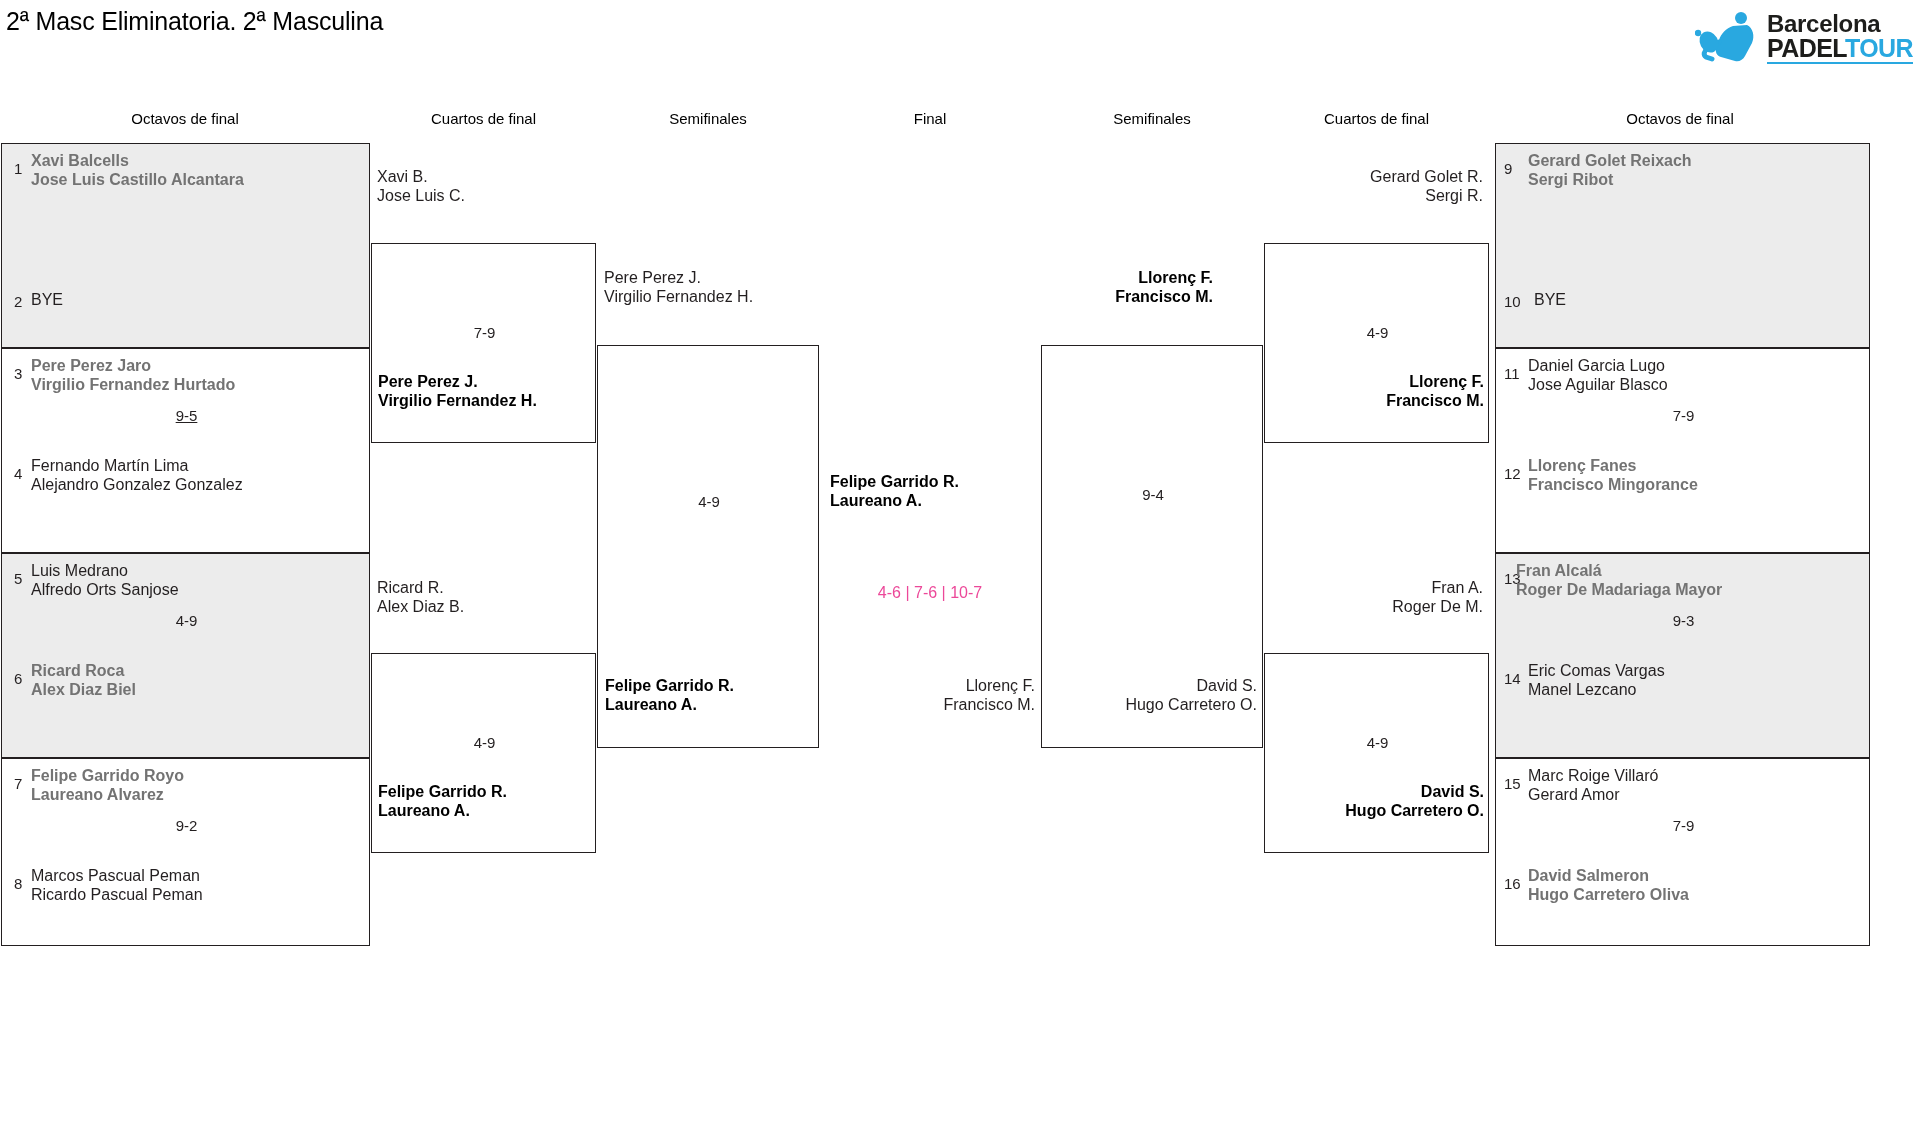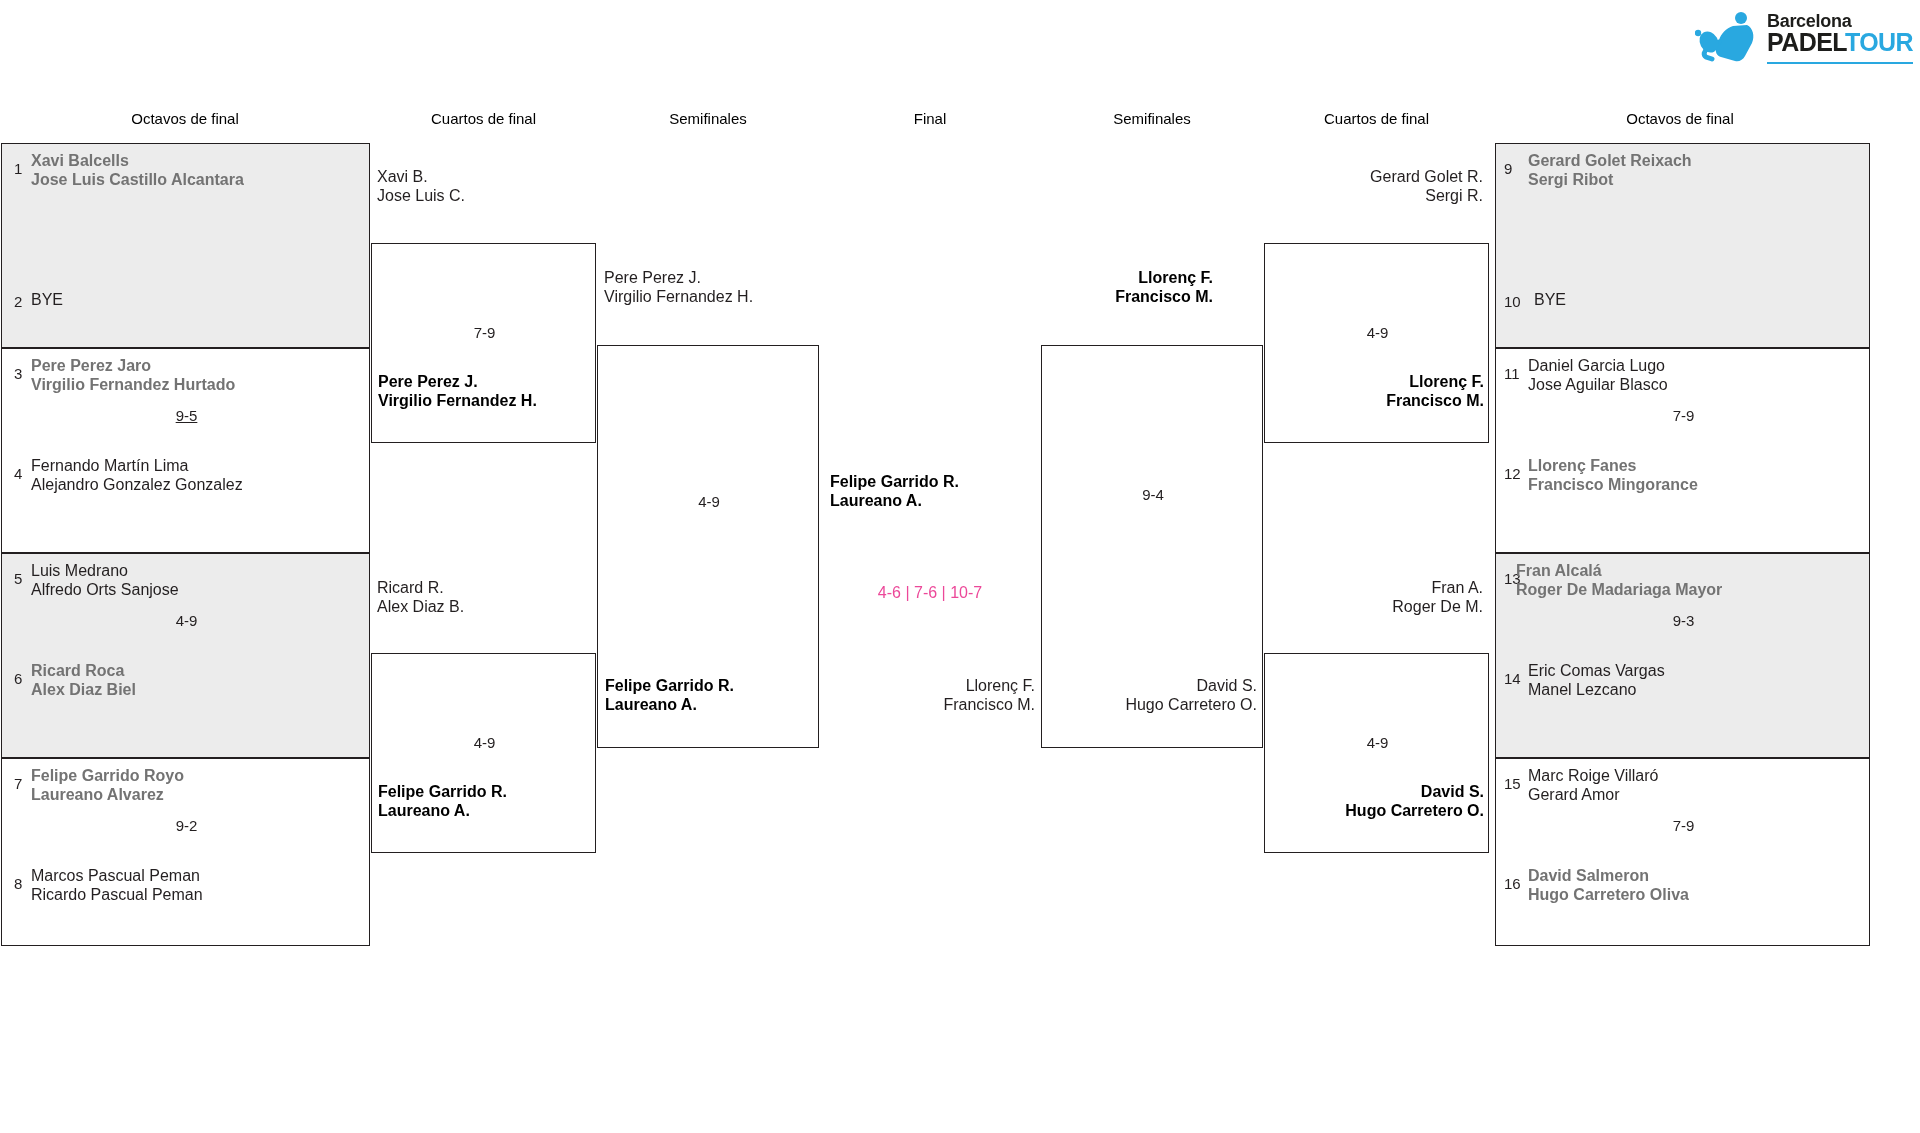--- a/index.html
+++ b/index.html
@@ -15,21 +15,21 @@
 
   
   #header-title{left:6px;top:6px;width:1000px;}
   #header-title .line{
     font-size:25px;font-weight:400;color:#000;letter-spacing:-0.2px;line-height:1.25;
     white-space:nowrap;
   }
   #brand-logo{left:1695px;top:10px;width:215px;height:56px;}
   .logo-mark{position:absolute;left:0;top:2px;width:66px;height:52px;}
   .logo-text{position:absolute;left:72px;top:2px;width:146px;}
-  .logo-row1{font-size:18px;font-weight:bold;color:#1d1d1b;line-height:1.02;letter-spacing:-0.3px;}
+  .logo-row1{font-size:24px;font-weight:bold;color:#1d1d1b;line-height:1.02;letter-spacing:-0.3px;}
   .logo-row2{font-size:25px;font-weight:bold;line-height:1.02;letter-spacing:-0.6px;}
   .logo-row2 .pd{color:#1d1d1b;}
   .logo-row2 .tr{color:#29a8e0;}
   .logo-rule{position:absolute;left:72px;top:52px;width:146px;height:2px;background:#29a8e0;}
 
   
   .round-head{
     font-size:15px;color:#000;text-align:center;top:110px;
   }
 
@@ -57,20 +57,21 @@
   .adv.win{font-weight:bold;color:#000;}
   .adv.r{text-align:right;}
   .finalscore{
     position:absolute;font-size:16px;color:#ec4899;text-align:center;white-space:nowrap;
   }
 </style>
 </head>
 <body>
 
 <div class="abs" id="header-title">
+  <div class="line">2ª Masc Eliminatoria. 2ª Masculina</div>
 </div>
 
 <div class="abs" id="brand-logo">
   <div class="logo-mark">
     <svg viewBox="0 0 66 52" width="66" height="52" aria-hidden="true">
       <circle cx="46" cy="6" r="6" fill="#29a8e0"></circle>
       <path d="M52 13 C58 16 60 24 57 31 L50 44 C48 48 44 50 40 49 L26 45 C22 44 20 40 21 36 L24 28 C26 22 31 16 38 14 Z" fill="#29a8e0"></path>
       <path d="M24 30 L12 37 C9 39 8 43 11 45 L17 47" stroke="#29a8e0" stroke-width="5" fill="none" stroke-linecap="round"></path>
       <ellipse cx="14" cy="30" rx="9" ry="11" transform="rotate(-28 14 30)" fill="#29a8e0"></ellipse>
       <circle cx="3" cy="21" r="3.2" fill="#29a8e0"></circle>

